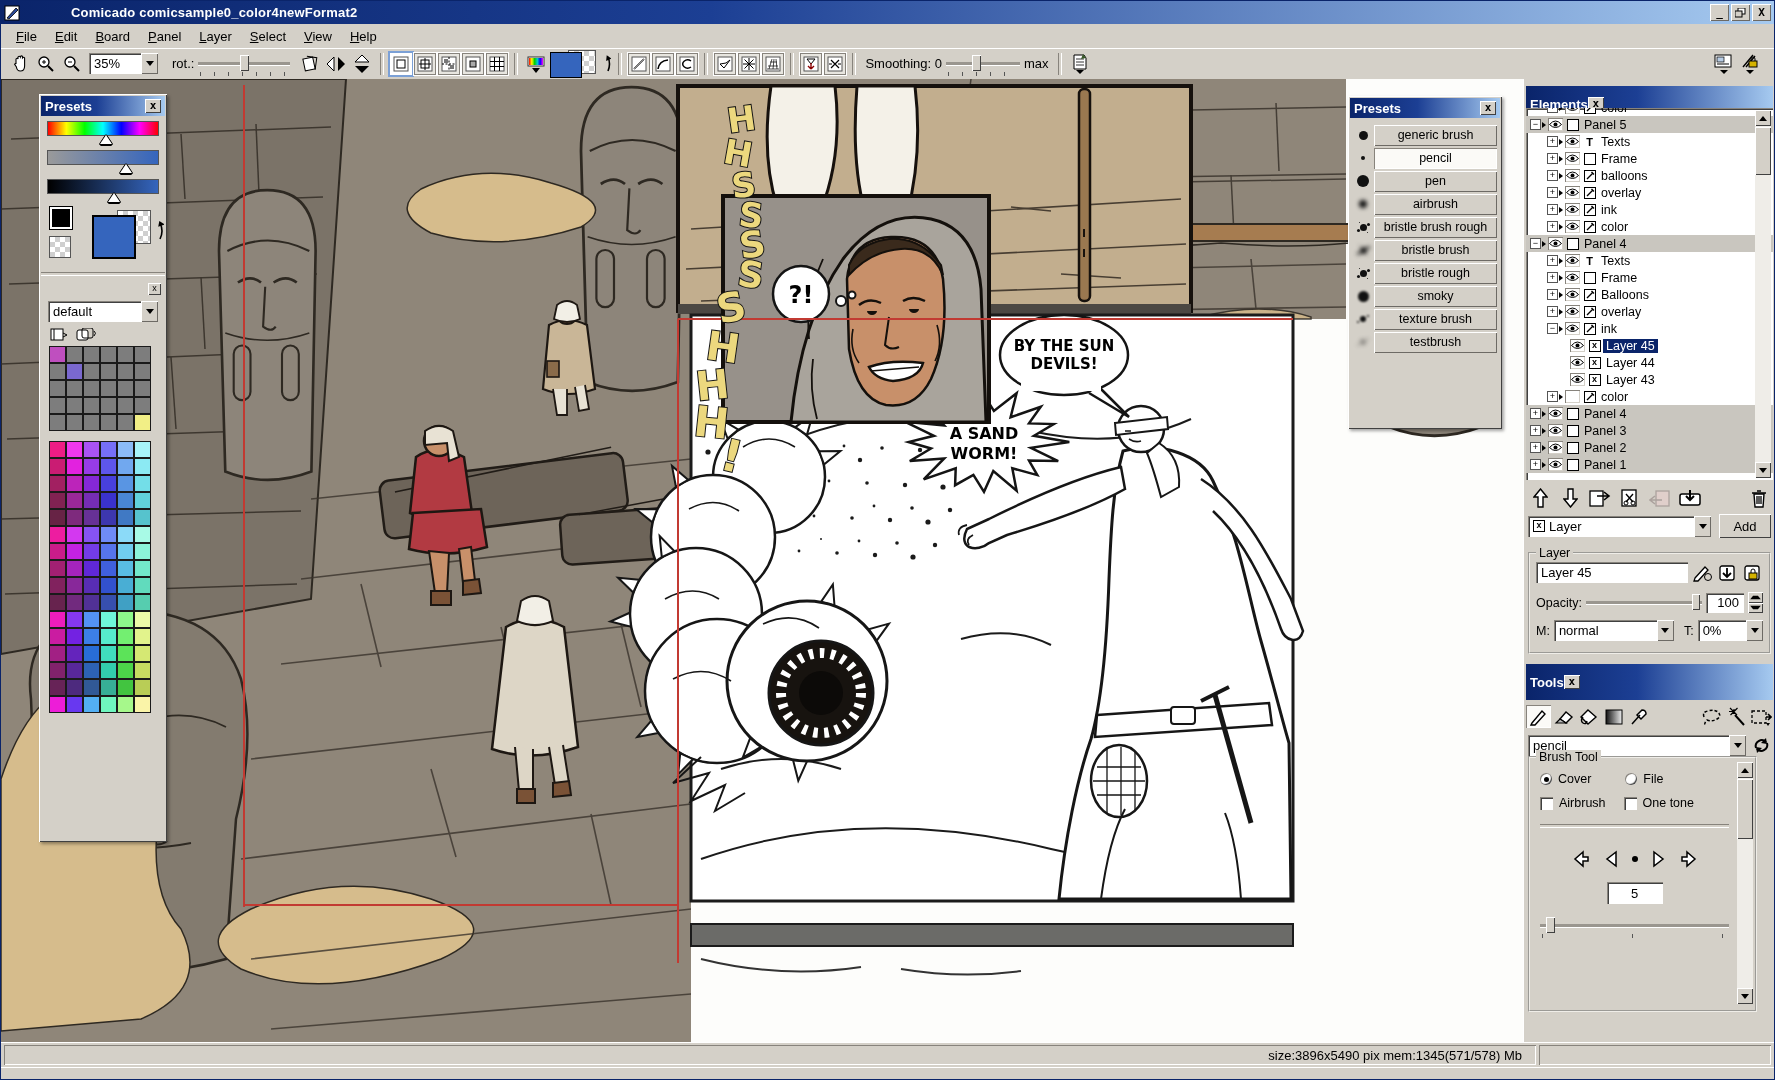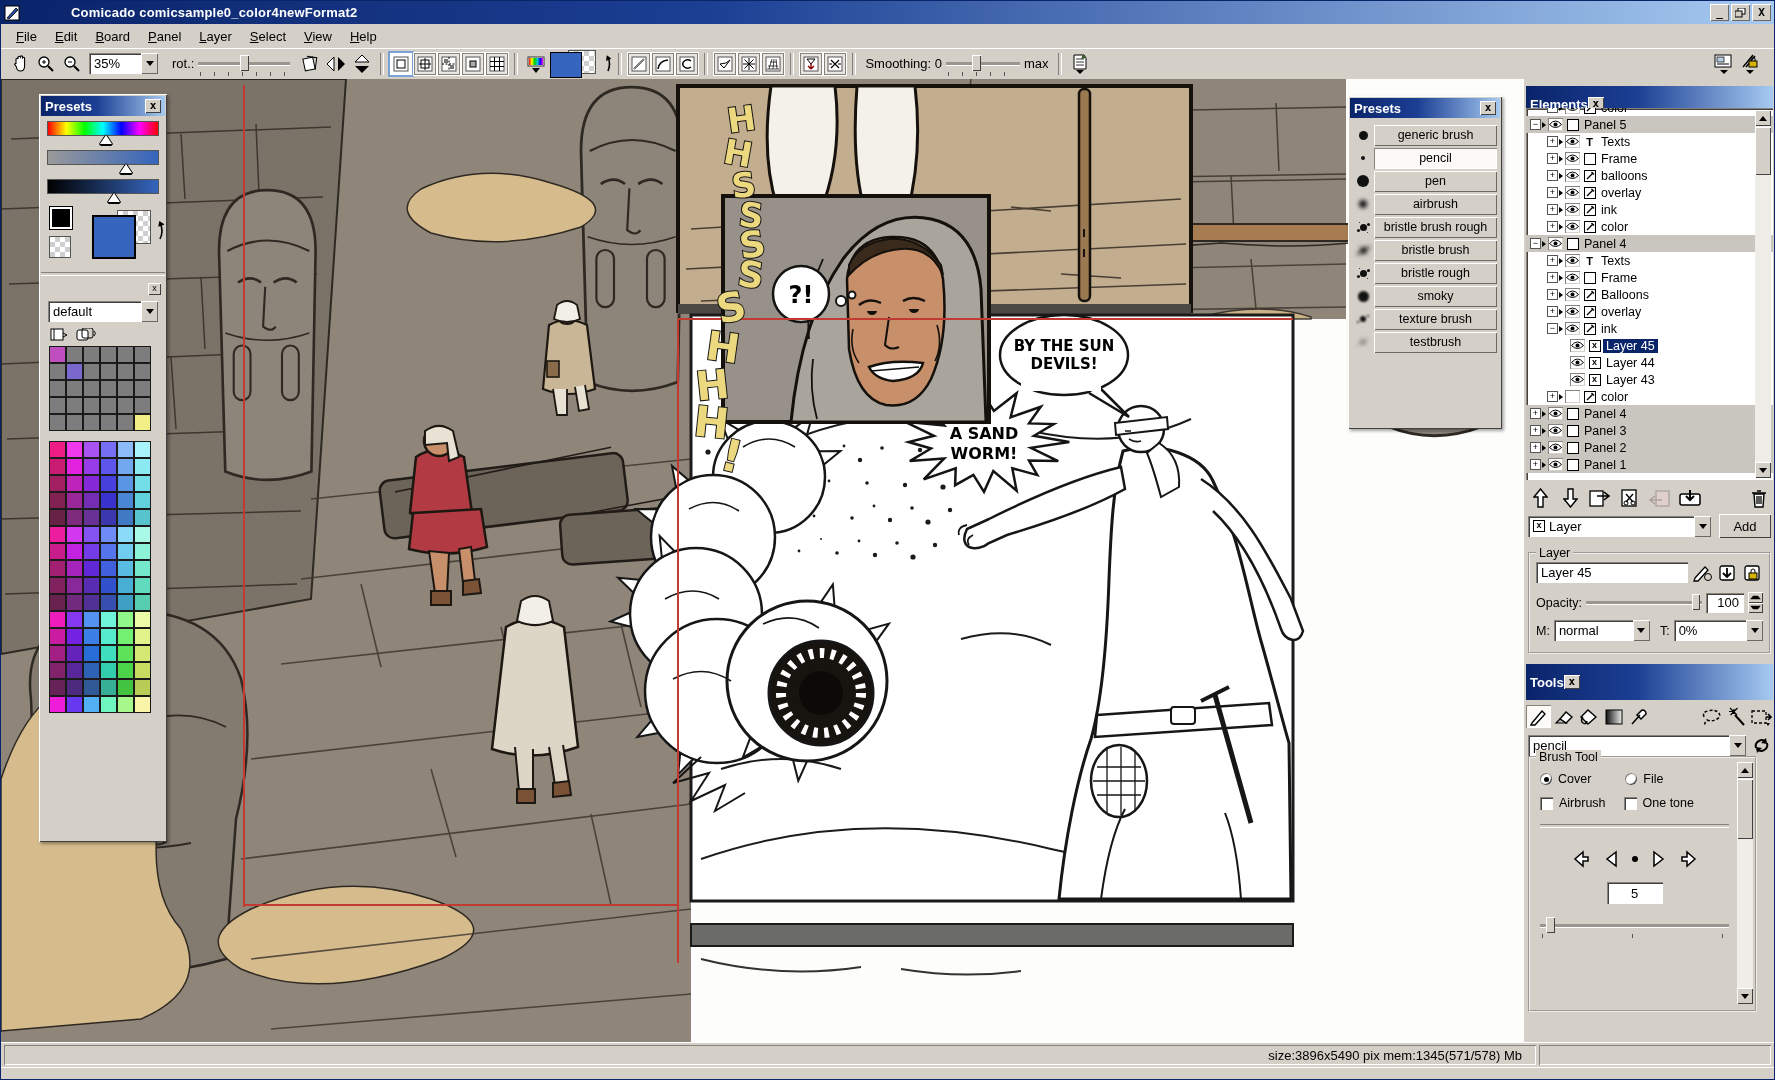--- a/index.html
+++ b/index.html
@@ -1349,21 +1349,21 @@
                 <div>
                   <div class="tri-up" style="transform:scale(.7)"></div>
                 </div>
                 <div>
                   <div class="tri-dn" style="transform:scale(.7)"></div>
                 </div>
               </div>
           </div>
           <div style="position:absolute;top:66px;left:6px;right:6px;display:flex;align-items:center;gap:4px;">
             <label class="small">M:</label>
-            <div class="combo" style="width:96px">
+            <div class="combo" style="width:120px">
               <div class="cfield" style="flex:1">normal</div>
               <div class="cbtn raised">
                   <div class="arrow-down"></div>
                 </div>
             </div>
             <label class="small" style="margin-left:6px">T:</label>
             <div class="combo" style="flex:1">
               <div class="cfield" style="flex:1">0%</div>
               <div class="cbtn raised">
                   <div class="arrow-down"></div>

